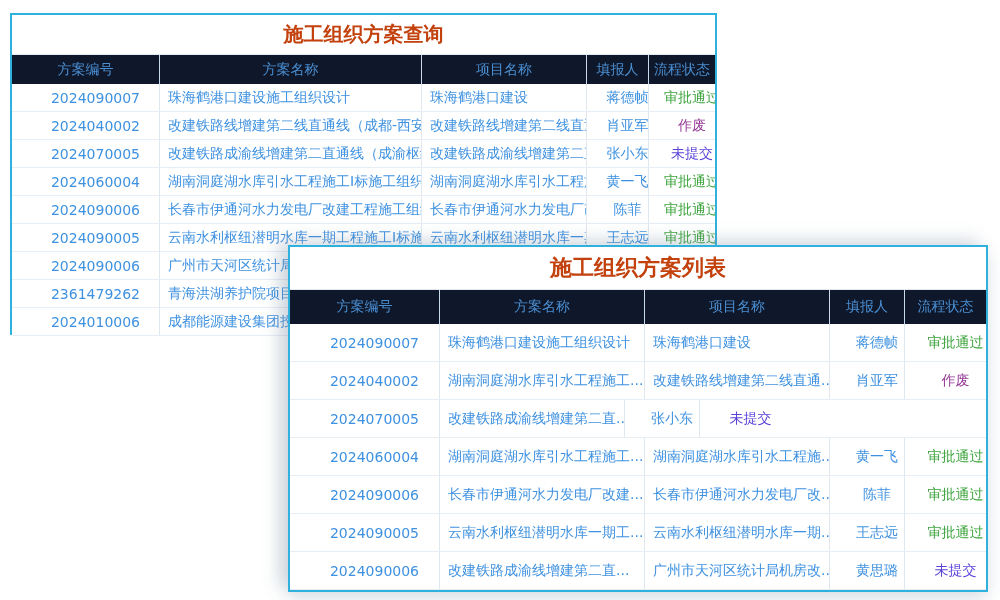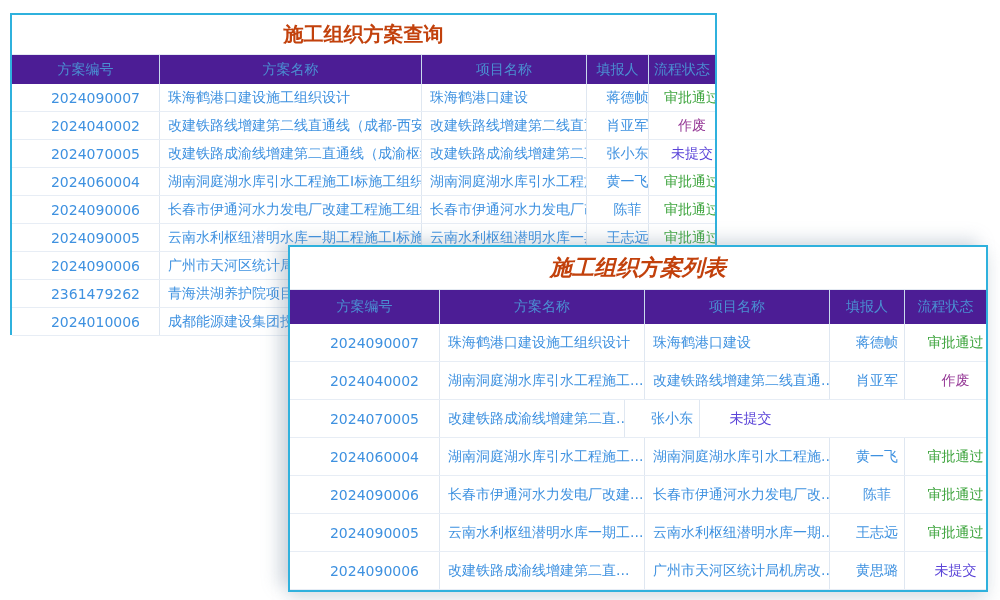--- a/index.html
+++ b/index.html
@@ -14,25 +14,25 @@
   .panel-back { left: 10px; top: 13px; width: 707px; height: 322px; z-index: 1; }
   .panel-front { left: 288px; top: 245px; width: 700px; height: 347px; z-index: 2;
     box-shadow: -10px -6px 16px rgba(120,140,160,0.28), 0 8px 16px rgba(120,140,160,0.22); }
 
   .panel-title {
     display: flex; align-items: center; justify-content: center;
     font-weight: bold; color: #c2410c;
     border-bottom: 1px solid #e4eaf2;
   }
   .panel-back .panel-title { height: 40px; font-size: 20px; }
-  .panel-front .panel-title { height: 43px; font-size: 22px; font-style: italic; }
+  .panel-front .panel-title { height: 43px; font-size: 22px; }
 
   .tbl { width: 100%; }
   .tr { display: flex; width: 100%; }
-  .th-row { background: #4c1d95; color: #4a8fd2; }
+  .th-row { background: #0f172a; color: #4a8fd2; }
   .panel-back .th-row { height: 29px; }
   .panel-front .th-row { height: 34px; }
   .panel-back .td-row { height: 28px; }
   .panel-front .td-row { height: 38px; }
   .td-row { color: #3e91e0; border-bottom: 1px solid #e7edf5; background: #fff; }
   .cell {
     display: flex; align-items: center;
     font-size: 14px; white-space: nowrap; overflow: hidden;
     border-right: 1px solid #dfe7f1; padding: 0 8px;
   }

